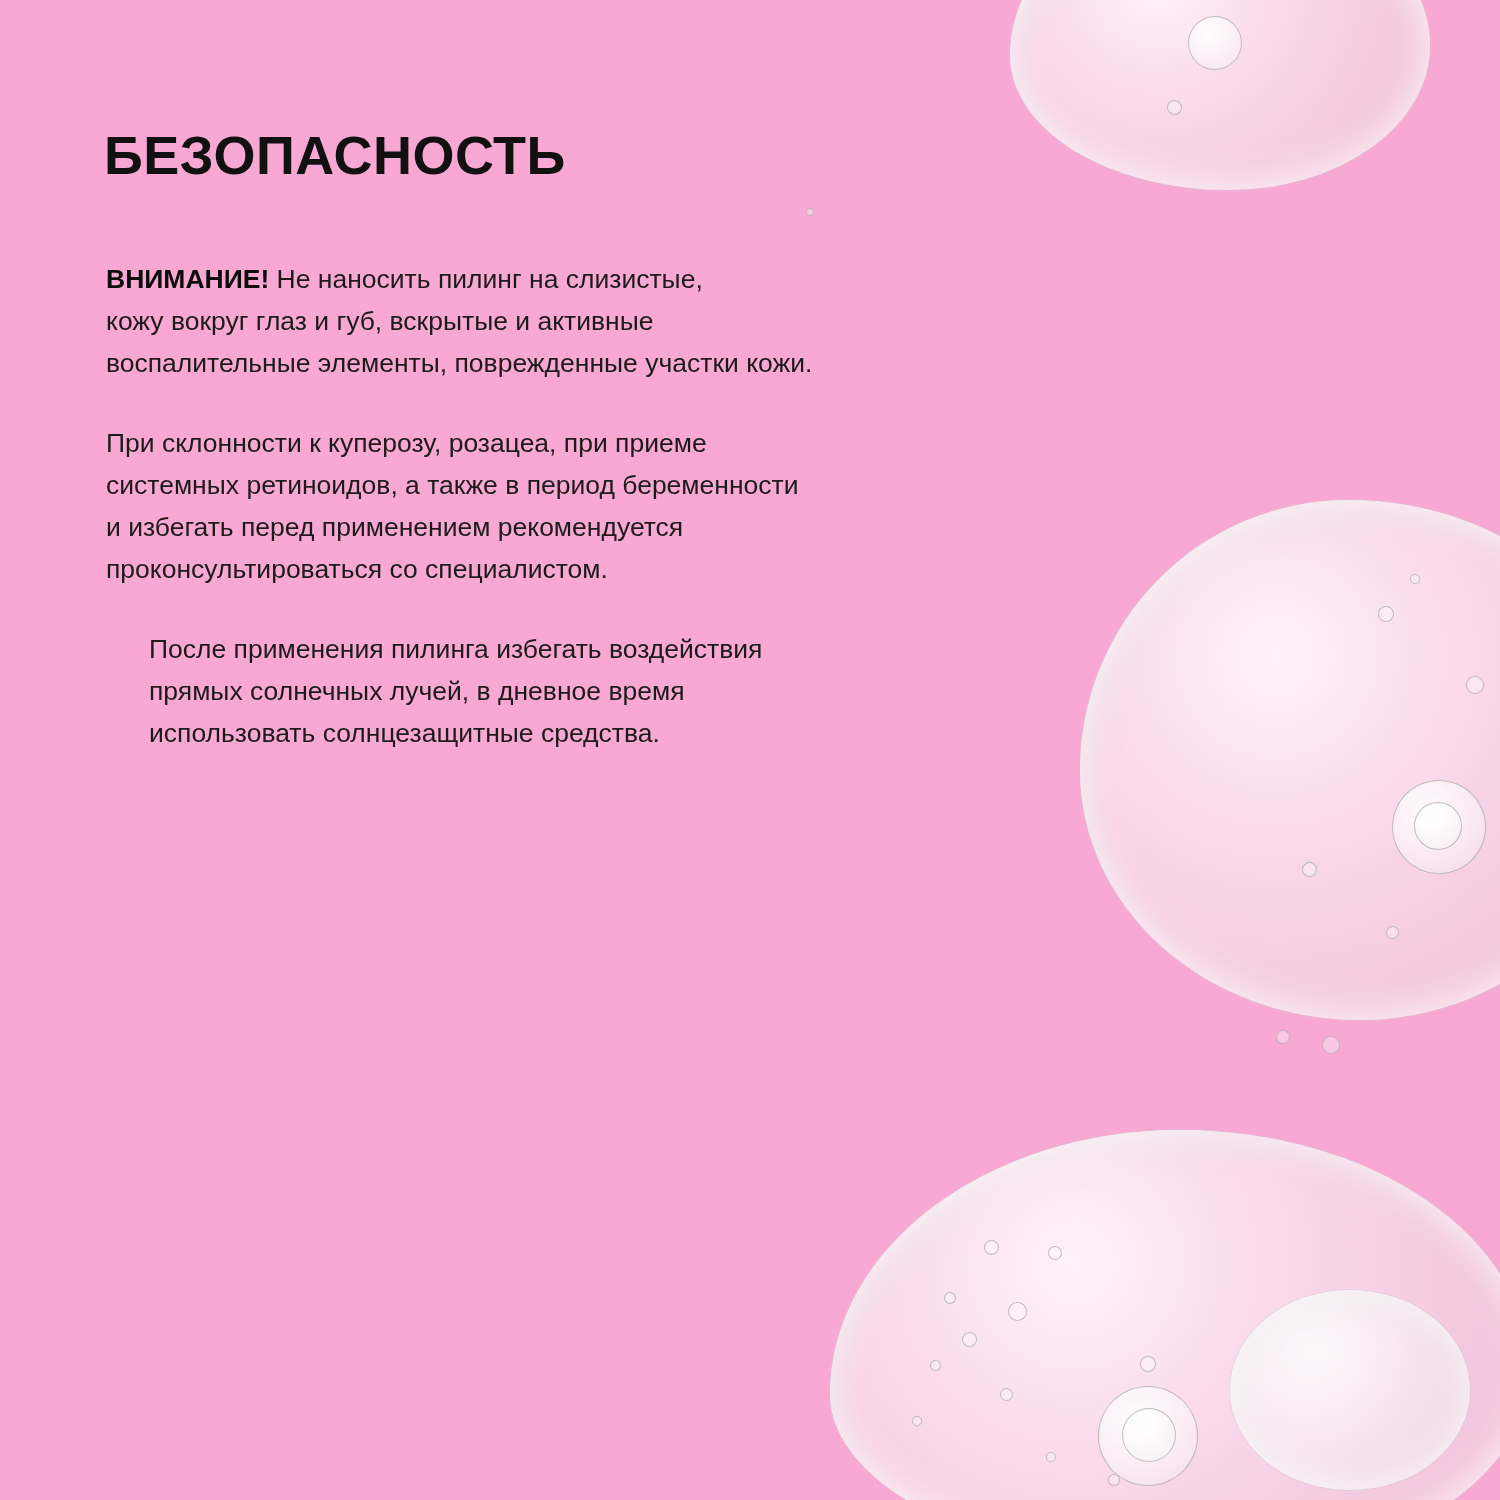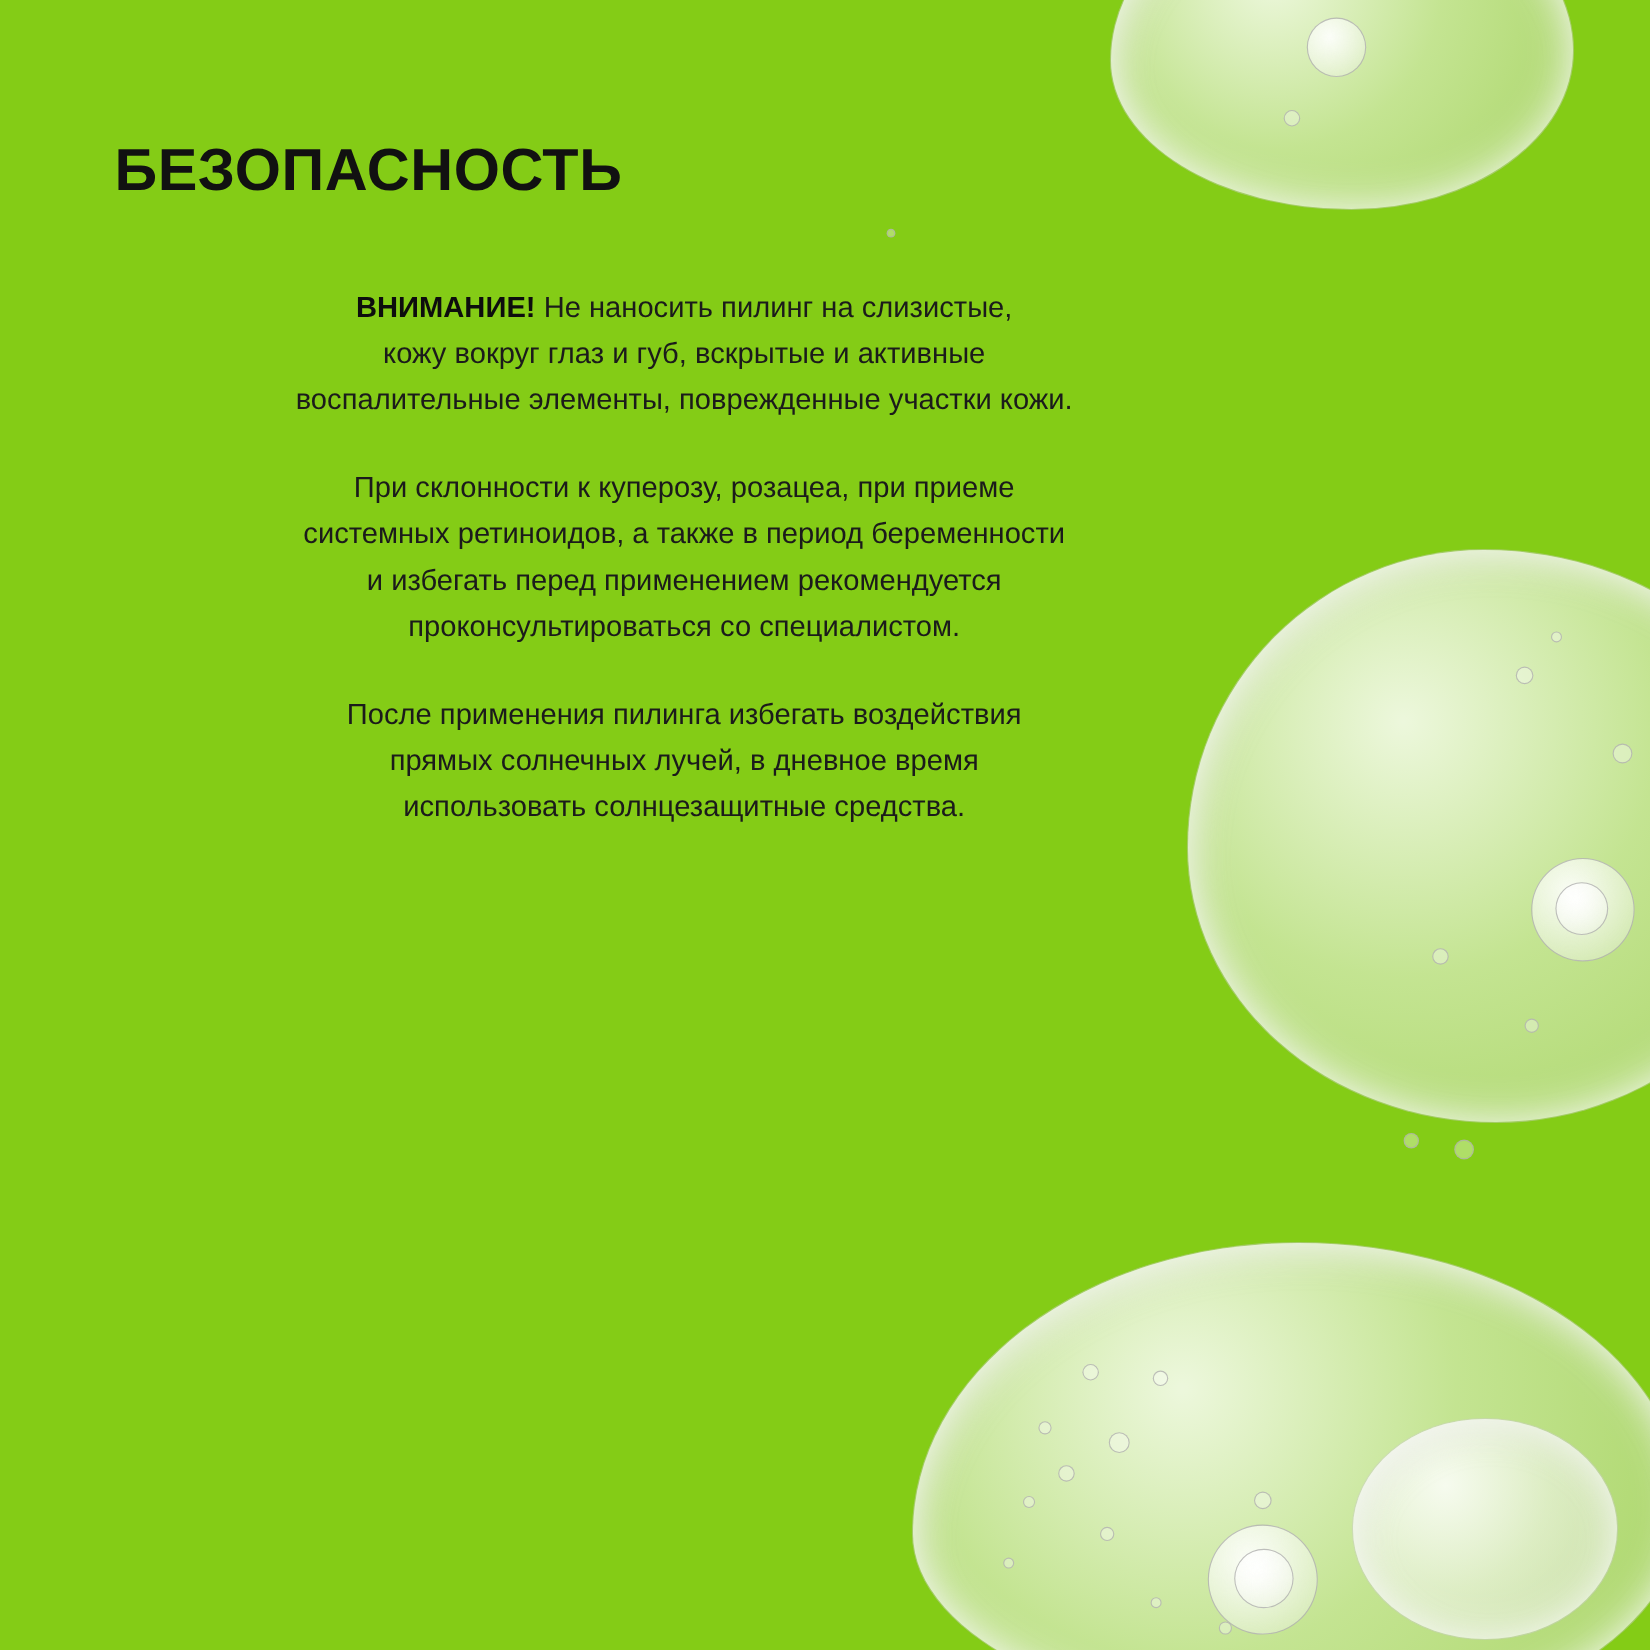--- a/index.html
+++ b/index.html
@@ -5,21 +5,21 @@
   html, body {
     margin: 0;
     padding: 0;
     background: #ffffff;
   }
   .page {
     position: relative;
     width: 1500px;
     height: 1500px;
     overflow: hidden;
-    background: #84cc16;
+    background: #f9a8d4;
     font-family: "Liberation Sans", sans-serif;
   }
 
   
   .bg-layer {
     position: absolute;
     inset: 0;
     overflow: hidden;
     pointer-events: none;
   }
@@ -65,34 +65,33 @@
     left: 104px;
     top: 88px;
     font-size: 54px;
     font-weight: 700;
     letter-spacing: 0.5px;
     color: #111111;
     font-family: "Liberation Sans", sans-serif;
   }
   .body-block {
     position: absolute;
-    left: 117px;
+    left: 106px;
     top: 258px;
     width: 1010px;
-    text-align: center;
   }
   .para {
     font-size: 26.5px;
     line-height: 42px;
     color: #1b1b1b;
     margin: 0 0 38px 0;
     white-space: pre-line;
     font-family: "Liberation Sans", sans-serif;
   }
-  .para:last-child { margin-bottom: 0; }
+  .para:last-child { margin-bottom: 0; margin-left: 43px; }
   .lead {
     font-weight: 700;
     color: #0d0d0d;
   }
 </style>
 </head>
 <body>
 
 <div class="page">
 

